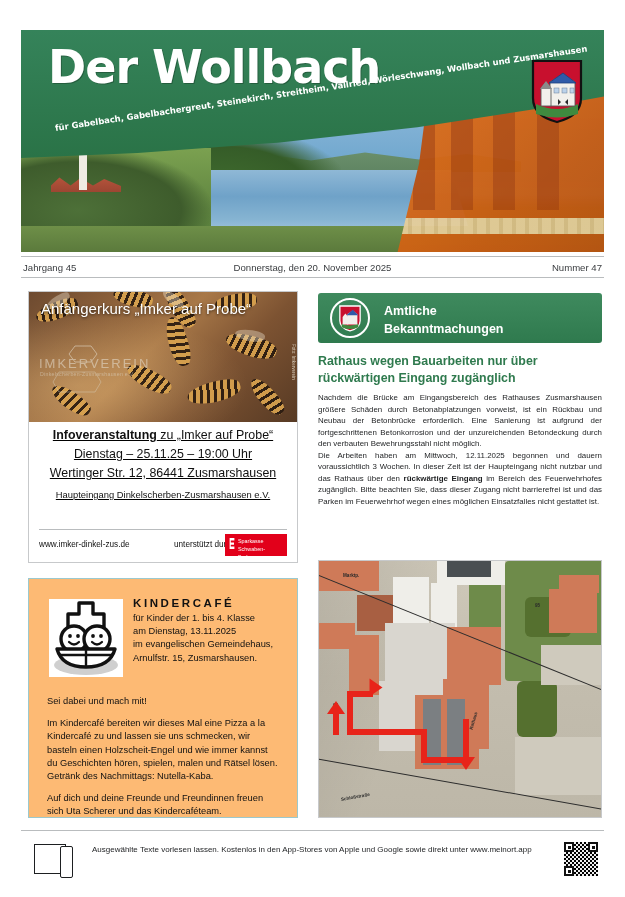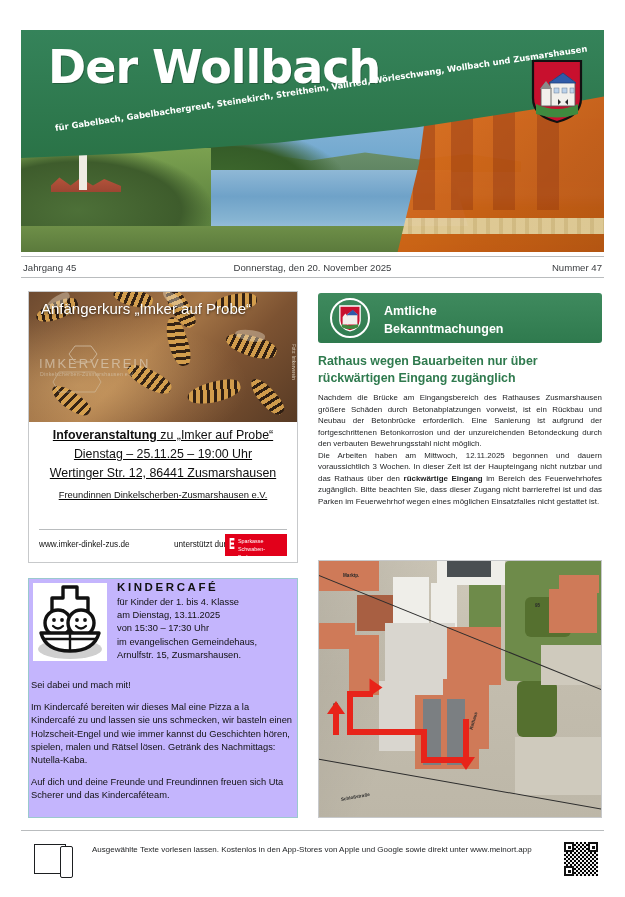--- a/index.html
+++ b/index.html
@@ -176,22 +176,22 @@
   }
   .sparkasse-mark {
     position: absolute; left: 3px; top: 4px; width: 8px; height: 11px;
     background: #fff;
     clip-path: polygon(20% 0,80% 0,80% 22%,35% 22%,35% 40%,75% 40%,75% 62%,35% 62%,35% 78%,80% 78%,80% 100%,20% 100%);
   }
 
   
   .kinder {
     position: absolute; left: 28px; top: 578px; width: 270px; height: 240px;
-    background: #c4b5fd; border: 1px solid #9bc9ce;
-    padding: 2px;
+    background: #fdba74; border: 1px solid #9bc9ce;
+    padding: 18px;
   }
   .kinder-top { position: relative; height: 88px; }
   .kinder-logo {
     position: absolute; left: 2px; top: 2px; width: 74px; height: 78px;
     background: #ffffff;
   }
   .kinder-head { position: absolute; left: 86px; top: 0; width: 170px; }
   .kc-title {
     font-size: 11.5px; font-weight: bold; letter-spacing: 2.6px; color: #111;
     margin-bottom: 3px;
@@ -370,21 +370,21 @@
     </div>
 
     <div class="ad-headline">Anfängerkurs „Imker auf Probe“</div>
     <div class="photo-credit">Foto: Imkerverein</div>
   </div>
 
   <div class="ad-body">
     <div class="ad-l1"><b>Infoveranstaltung</b><span> zu „Imker auf Probe“</span></div>
     <div class="ad-l2">Dienstag – 25.11.25 – 19:00 Uhr</div>
     <div class="ad-l3">Wertinger Str. 12, 86441 Zusmarshausen</div>
-    <div class="ad-l4">Freundinnen Dinkelscherben-Zusmarshausen e.V.</div>
+    <div class="ad-l4">Haupteingang Dinkelscherben-Zusmarshausen e.V.</div>
   </div>
 
   <div class="ad-rule"></div>
   <div class="ad-foot">
     <div class="ad-url">www.imker-dinkel-zus.de</div>
     <div class="ad-support">unterstützt durch</div>
     <div class="sparkasse">
       <span class="sparkasse-mark"></span>
       <div>Sparkasse</div>
       <div>Schwaben-Bodensee</div>
@@ -407,21 +407,20 @@
         <path d="M20 43 q5 5 10 0" fill="none" stroke="#111" stroke-width="2.2" stroke-linecap="round"></path>
         <path d="M43 43 q5 5 10 0" fill="none" stroke="#111" stroke-width="2.2" stroke-linecap="round"></path>
         <path d="M8 50 h58 q-5 18 -29 18 q-24 0 -29 -18 z" fill="#fff" stroke="#111" stroke-width="3.4" stroke-linejoin="round"></path>
         <path d="M10 56 h54 M37 50 v18" fill="none" stroke="#111" stroke-width="2.4"></path>
       </svg>
     </div>
     <div class="kinder-head">
       <div class="kc-title">KINDERCAFÉ</div>
       <div class="kc-line">für Kinder der 1. bis 4. Klasse</div>
       <div class="kc-line">am Dienstag, 13.11.2025</div>
-      <div class="kc-line">von 15:30 – 17:30 Uhr</div>
       <div class="kc-line">im evangelischen Gemeindehaus,</div>
       <div class="kc-line">Arnulfstr. 15, Zusmarshausen.</div>
     </div>
   </div>
   <div class="kinder-body">
     <p>Sei dabei und mach mit!</p>
     <p>Im Kindercafé bereiten wir dieses Mal eine Pizza a la Kindercafé zu und lassen sie uns schmecken, wir basteln einen Holzscheit-Engel und wie immer kannst du Geschichten hören, spielen, malen und Rätsel lösen. Getränk des Nachmittags: Nutella-Kaba.</p>
     <p>Auf dich und deine Freunde und Freundinnen freuen sich Uta Scherer und das Kindercaféteam.</p>
   </div>
 </div>

